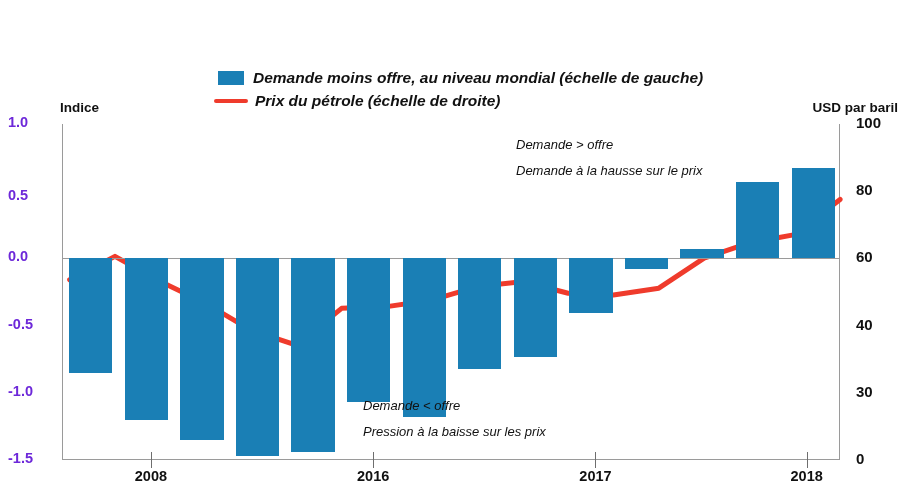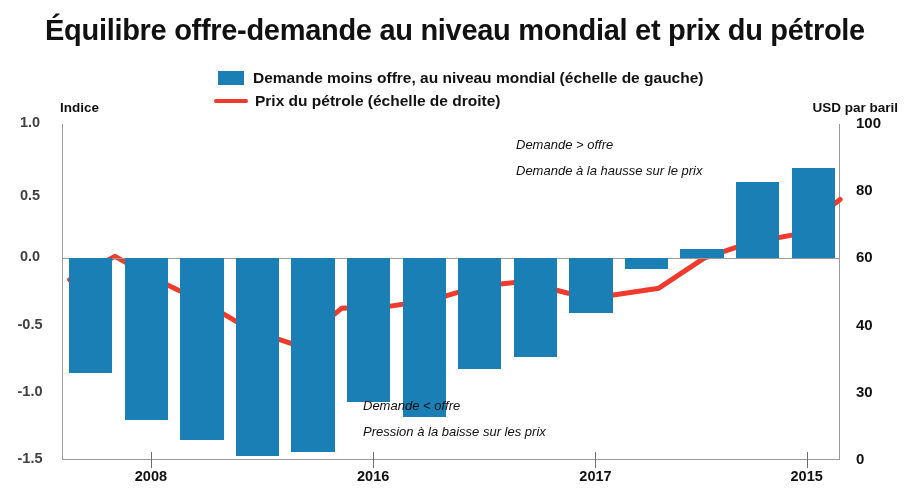--- a/index.html
+++ b/index.html
@@ -29,20 +29,21 @@
     color: #111111;
     letter-spacing: -0.3px;
   }
   
   #legend {
     position: absolute;
     top: 66px;
     left: 218px;
     font-size: 15.5px;
     color: #111111;
+    font-style: italic;
   }
   .legend-row {
     display: flex;
     align-items: center;
     height: 23px;
   }
   .legend-swatch-bar {
     width: 26px;
     height: 14px;
     background: #1a7fb5;
@@ -95,24 +96,24 @@
   }
   .bar {
     position: absolute;
     background: #1a7fb5;
     bottom: 0;
   }
   .tick-y-left {
     position: absolute;
     left: 8px;
     width: 44px;
-    text-align: center;
+    text-align: left;
     font-size: 14.5px;
     font-weight: bold;
-    color: #404040;
+    color: #6d28d9;
   }
   .tick-y-right {
     position: absolute;
     right: 8px;
     width: 46px;
     text-align: left;
     font-size: 15px;
     font-weight: bold;
     color: #111111;
   }
@@ -140,21 +141,20 @@
     position: absolute;
     inset: 0;
     overflow: visible;
   }
 </style>
 </head>
 <body>
 
 <div id="chart-root">
 
-  <div id="chart-title">Équilibre offre-demande au niveau mondial et prix du pétrole</div>
 
   <div id="legend">
     <div class="legend-row">
       <span class="legend-swatch-bar"></span>
       <span class="legend-label">Demande moins offre, au niveau mondial (échelle de gauche)</span>
     </div>
     <div class="legend-row">
       <span class="legend-swatch-line"></span>
       <span class="legend-label">Prix du pétrole (échelle de droite)</span>
     </div>
@@ -202,21 +202,21 @@
       <div class="tick-y-right" style="top: 382.8px;">30</div>
       <div class="tick-y-right" style="top: 450px;">0</div>
     </div>
   <div id="ticks-x">
       <div class="tick-x" style="left: 115.914px; top: 468px;">2008</div>
       <div class="x-tick-mark" style="left: 150.914px; top: 452px; height: 16px;"></div>
       <div class="tick-x" style="left: 338.2px; top: 468px;">2016</div>
       <div class="x-tick-mark" style="left: 373.2px; top: 452px; height: 16px;"></div>
       <div class="tick-x" style="left: 560.486px; top: 468px;">2017</div>
       <div class="x-tick-mark" style="left: 595.486px; top: 452px; height: 16px;"></div>
-      <div class="tick-x" style="left: 771.657px; top: 468px;">2015</div>
+      <div class="tick-x" style="left: 771.657px; top: 468px;">2018</div>
       <div class="x-tick-mark" style="left: 806.657px; top: 452px; height: 16px;"></div>
     </div>
 
   <div class="annotation" style="top:137px; left:516px;">Demande &gt; offre</div>
   <div class="annotation" style="top:163px; left:516px;">Demande à la hausse sur le prix</div>
   <div class="annotation" style="top:398px; left:363px;">Demande &lt; offre</div>
   <div class="annotation" style="top:424px; left:363px;">Pression à la baisse sur les prix</div>
 
 </div>
 

